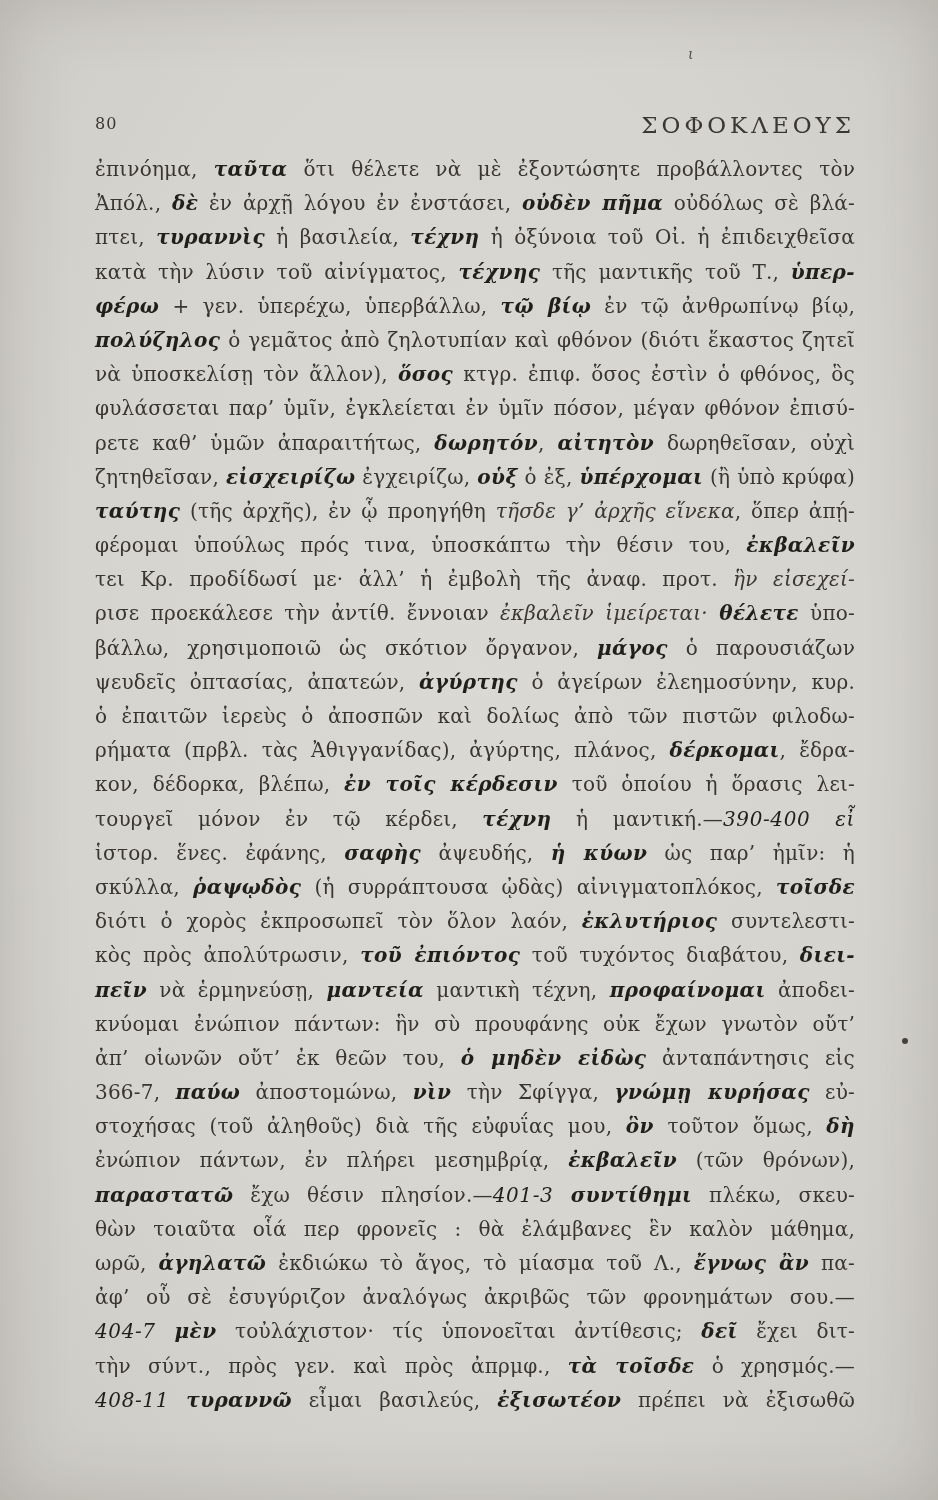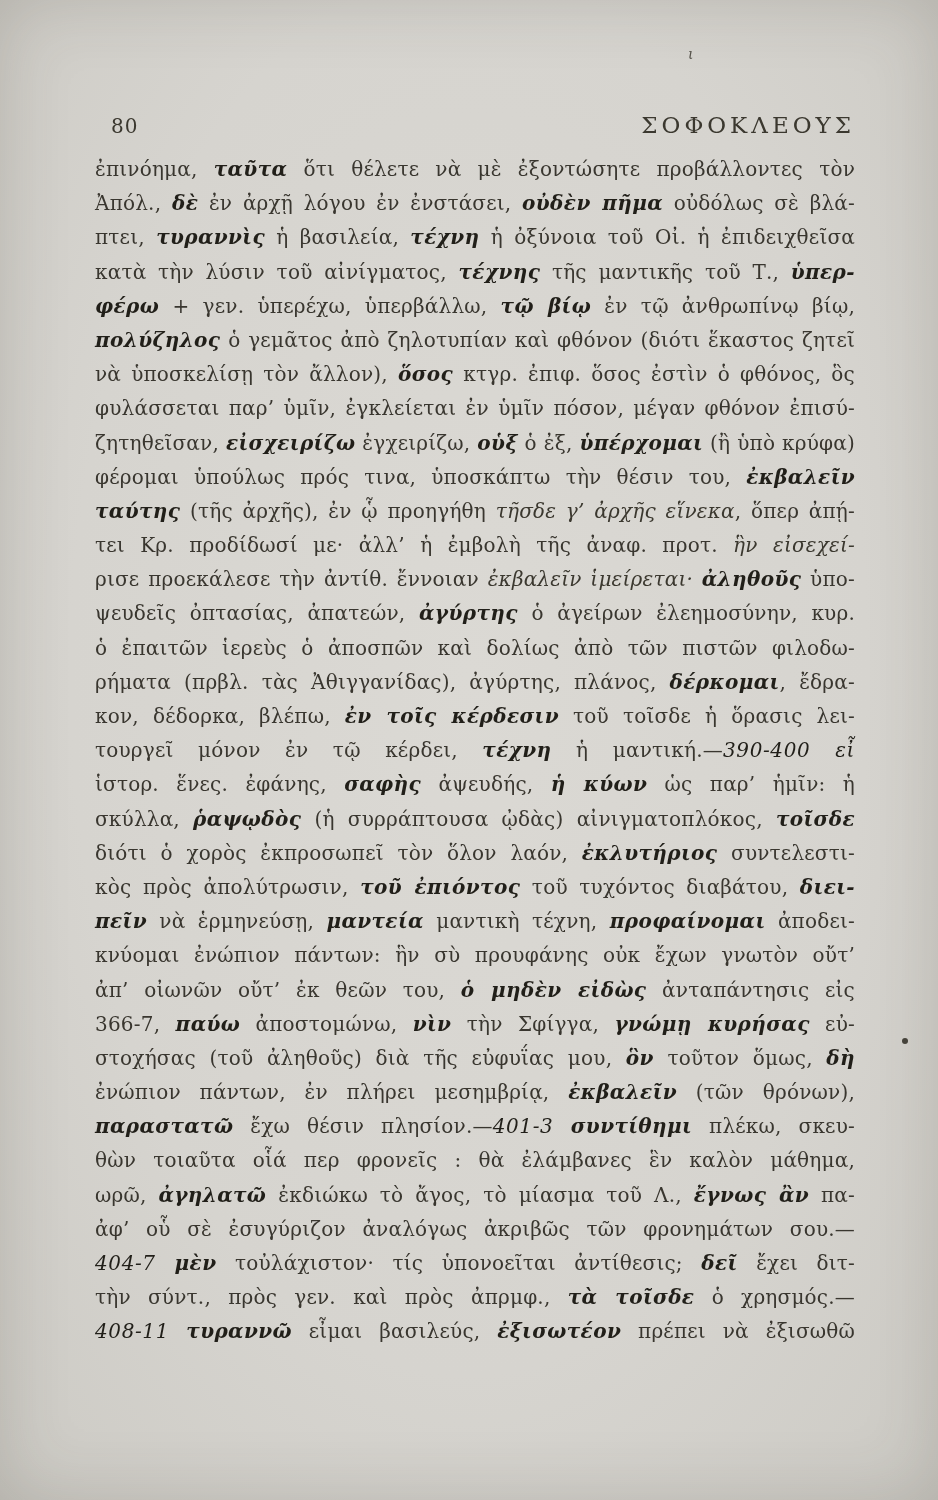--- a/index.html
+++ b/index.html
@@ -12,21 +12,21 @@
     background-image:radial-gradient(ellipse at 50% 45%, #dbd9d4 0%, #d6d4cf 60%, #cccac4 100%);
     box-shadow:inset 0 0 70px rgba(60,55,45,0.18);
     overflow:hidden;
     color:#39362f;
   }
   .header{
     position:absolute;top:112px;left:95px;right:83px;height:34px;
   }
   .page-number{
     position:absolute;left:0;top:2px;
-    font-size:20px;letter-spacing:1px;color:#3b382f;margin-left:16px;
+    font-size:16px;letter-spacing:1px;color:#3b382f;
   }
   .header-title{
     position:absolute;left:0;right:0;top:0;text-align:right;
     font-size:23px;letter-spacing:4px;color:#3b382f;
   }
   .text-body{
     position:absolute;top:152px;left:95px;width:760px;
     font-size:20px;color:#39362f;
   }
   .line{
@@ -64,29 +64,31 @@
 
   <div class="text-body" id="text-body">
       <div class="line"><span class="seg-n">ἐπινόημα, </span><span class="seg-b">ταῦτα</span><span class="seg-n"> ὅτι θέλετε νὰ μὲ ἐξοντώσητε προβάλλοντες τὸν</span></div>
       <div class="line"><span class="seg-n">Ἀπόλ., </span><span class="seg-b">δὲ</span><span class="seg-n"> ἐν ἀρχῇ λόγου ἐν ἐνστάσει, </span><span class="seg-b">οὐδὲν πῆμα</span><span class="seg-n"> οὐδόλως σὲ βλά-</span></div>
       <div class="line"><span class="seg-n">πτει, </span><span class="seg-b">τυραννὶς</span><span class="seg-n"> ἡ βασιλεία, </span><span class="seg-b">τέχνη</span><span class="seg-n"> ἡ ὀξύνοια τοῦ Οἰ. ἡ ἐπιδειχθεῖσα</span></div>
       <div class="line"><span class="seg-n">κατὰ τὴν λύσιν τοῦ αἰνίγματος, </span><span class="seg-b">τέχνης</span><span class="seg-n"> τῆς μαντικῆς τοῦ Τ., </span><span class="seg-b">ὑπερ-</span></div>
       <div class="line"><span class="seg-b">φέρω</span><span class="seg-n"> + γεν. ὑπερέχω, ὑπερβάλλω, </span><span class="seg-b">τῷ βίῳ</span><span class="seg-n"> ἐν τῷ ἀνθρωπίνῳ βίῳ,</span></div>
       <div class="line"><span class="seg-b">πολύζηλος</span><span class="seg-n"> ὁ γεμᾶτος ἀπὸ ζηλοτυπίαν καὶ φθόνον (διότι ἕκαστος ζητεῖ</span></div>
       <div class="line"><span class="seg-n">νὰ ὑποσκελίσῃ τὸν ἄλλον), </span><span class="seg-b">ὅσος</span><span class="seg-n"> κτγρ. ἐπιφ. ὅσος ἐστὶν ὁ φθόνος, ὃς</span></div>
       <div class="line"><span class="seg-n">φυλάσσεται παρ’ ὑμῖν, ἐγκλείεται ἐν ὑμῖν πόσον, μέγαν φθόνον ἐπισύ-</span></div>
+      <div class="line"><span class="seg-n">ρετε καθ’ ὑμῶν ἀπαραιτήτως, </span><span class="seg-b">δωρητόν</span><span class="seg-n">, </span><span class="seg-b">αἰτητὸν</span><span class="seg-n"> δωρηθεῖσαν, οὐχὶ</span></div>
       <div class="line"><span class="seg-n">ζητηθεῖσαν, </span><span class="seg-b">εἰσχειρίζω</span><span class="seg-n"> ἐγχειρίζω, </span><span class="seg-b">οὑξ</span><span class="seg-n"> ὁ ἐξ, </span><span class="seg-b">ὑπέρχομαι</span><span class="seg-n"> (ἢ ὑπὸ κρύφα)</span></div>
+      <div class="line"><span class="seg-b">ταύτης</span><span class="seg-n"> (τῆς ἀρχῆς), ἐν ᾧ προηγήθη </span><span class="seg-i">τῆσδε γ’ ἀρχῆς εἵνεκα</span><span class="seg-n">, ὅπερ ἀπῄ-</span></div>
       <div class="line"><span class="seg-n">φέρομαι ὑπούλως πρός τινα, ὑποσκάπτω τὴν θέσιν του, </span><span class="seg-b">ἐκβαλεῖν</span></div>
-      <div class="line"><span class="seg-b">ταύτης</span><span class="seg-n"> (τῆς ἀρχῆς), ἐν ᾧ προηγήθη </span><span class="seg-i">τῆσδε γ’ ἀρχῆς εἵνεκα</span><span class="seg-n">, ὅπερ ἀπῄ-</span></div>
       <div class="line"><span class="seg-n">τει Κρ. προδίδωσί με· ἀλλ’ ἡ ἐμβολὴ τῆς ἀναφ. προτ. </span><span class="seg-i">ἣν εἰσεχεί-</span></div>
-      <div class="line"><span class="seg-n">ρισε προεκάλεσε τὴν ἀντίθ. ἔννοιαν </span><span class="seg-i">ἐκβαλεῖν ἱμείρεται·</span><span class="seg-n"> </span><span class="seg-b">ἀληθοῦς</span><span class="seg-n"> ὑπο-</span></div>
+      <div class="line"><span class="seg-n">ρισε προεκάλεσε τὴν ἀντίθ. ἔννοιαν </span><span class="seg-i">ἐκβαλεῖν ἱμείρεται·</span><span class="seg-n"> </span><span class="seg-b">θέλετε</span><span class="seg-n"> ὑπο-</span></div>
+      <div class="line"><span class="seg-n">βάλλω, χρησιμοποιῶ ὡς σκότιον ὄργανον, </span><span class="seg-b">μάγος</span><span class="seg-n"> ὁ παρουσιάζων</span></div>
       <div class="line"><span class="seg-n">ψευδεῖς ὀπτασίας, ἀπατεών, </span><span class="seg-b">ἀγύρτης</span><span class="seg-n"> ὁ ἀγείρων ἐλεημοσύνην, κυρ.</span></div>
       <div class="line"><span class="seg-n">ὁ ἐπαιτῶν ἱερεὺς ὁ ἀποσπῶν καὶ δολίως ἀπὸ τῶν πιστῶν φιλοδω-</span></div>
       <div class="line"><span class="seg-n">ρήματα (πρβλ. τὰς Ἀθιγγανίδας), ἀγύρτης, πλάνος, </span><span class="seg-b">δέρκομαι</span><span class="seg-n">, ἔδρα-</span></div>
-      <div class="line"><span class="seg-n">κον, δέδορκα, βλέπω, </span><span class="seg-b">ἐν τοῖς κέρδεσιν</span><span class="seg-n"> τοῦ τοῖσδε ἡ ὅρασις λει-</span></div>
+      <div class="line"><span class="seg-n">κον, δέδορκα, βλέπω, </span><span class="seg-b">ἐν τοῖς κέρδεσιν</span><span class="seg-n"> τοῦ ὁποίου ἡ ὅρασις λει-</span></div>
       <div class="line"><span class="seg-n">τουργεῖ μόνον ἐν τῷ κέρδει, </span><span class="seg-b">τέχνη</span><span class="seg-n"> ἡ μαντική.—</span><span class="seg-bi">390-400 εἶ</span></div>
       <div class="line"><span class="seg-n">ἱστορ. ἕνες. ἐφάνης, </span><span class="seg-b">σαφὴς</span><span class="seg-n"> ἀψευδής, </span><span class="seg-b">ἡ κύων</span><span class="seg-n"> ὡς παρ’ ἡμῖν: ἡ</span></div>
       <div class="line"><span class="seg-n">σκύλλα, </span><span class="seg-b">ῥαψῳδὸς</span><span class="seg-n"> (ἡ συρράπτουσα ᾠδὰς) αἰνιγματοπλόκος, </span><span class="seg-b">τοῖσδε</span></div>
       <div class="line"><span class="seg-n">διότι ὁ χορὸς ἐκπροσωπεῖ τὸν ὅλον λαόν, </span><span class="seg-b">ἐκλυτήριος</span><span class="seg-n"> συντελεστι-</span></div>
       <div class="line"><span class="seg-n">κὸς πρὸς ἀπολύτρωσιν, </span><span class="seg-b">τοῦ ἐπιόντος</span><span class="seg-n"> τοῦ τυχόντος διαβάτου, </span><span class="seg-b">διει-</span></div>
       <div class="line"><span class="seg-b">πεῖν</span><span class="seg-n"> νὰ ἑρμηνεύσῃ, </span><span class="seg-b">μαντεία</span><span class="seg-n"> μαντικὴ τέχνη, </span><span class="seg-b">προφαίνομαι</span><span class="seg-n"> ἀποδει-</span></div>
       <div class="line"><span class="seg-n">κνύομαι ἐνώπιον πάντων: ἣν σὺ προυφάνης οὐκ ἔχων γνωτὸν οὔτ’</span></div>
       <div class="line"><span class="seg-n">ἀπ’ οἰωνῶν οὔτ’ ἐκ θεῶν του, </span><span class="seg-b">ὁ μηδὲν εἰδὼς</span><span class="seg-n"> ἀνταπάντησις εἰς</span></div>
       <div class="line"><span class="seg-n">366-7, </span><span class="seg-b">παύω</span><span class="seg-n"> ἀποστομώνω, </span><span class="seg-b">νὶν</span><span class="seg-n"> τὴν Σφίγγα, </span><span class="seg-b">γνώμῃ κυρήσας</span><span class="seg-n"> εὐ-</span></div>
       <div class="line"><span class="seg-n">στοχήσας (τοῦ ἀληθοῦς) διὰ τῆς εὐφυΐας μου, </span><span class="seg-b">ὃν</span><span class="seg-n"> τοῦτον ὅμως, </span><span class="seg-b">δὴ</span></div>

